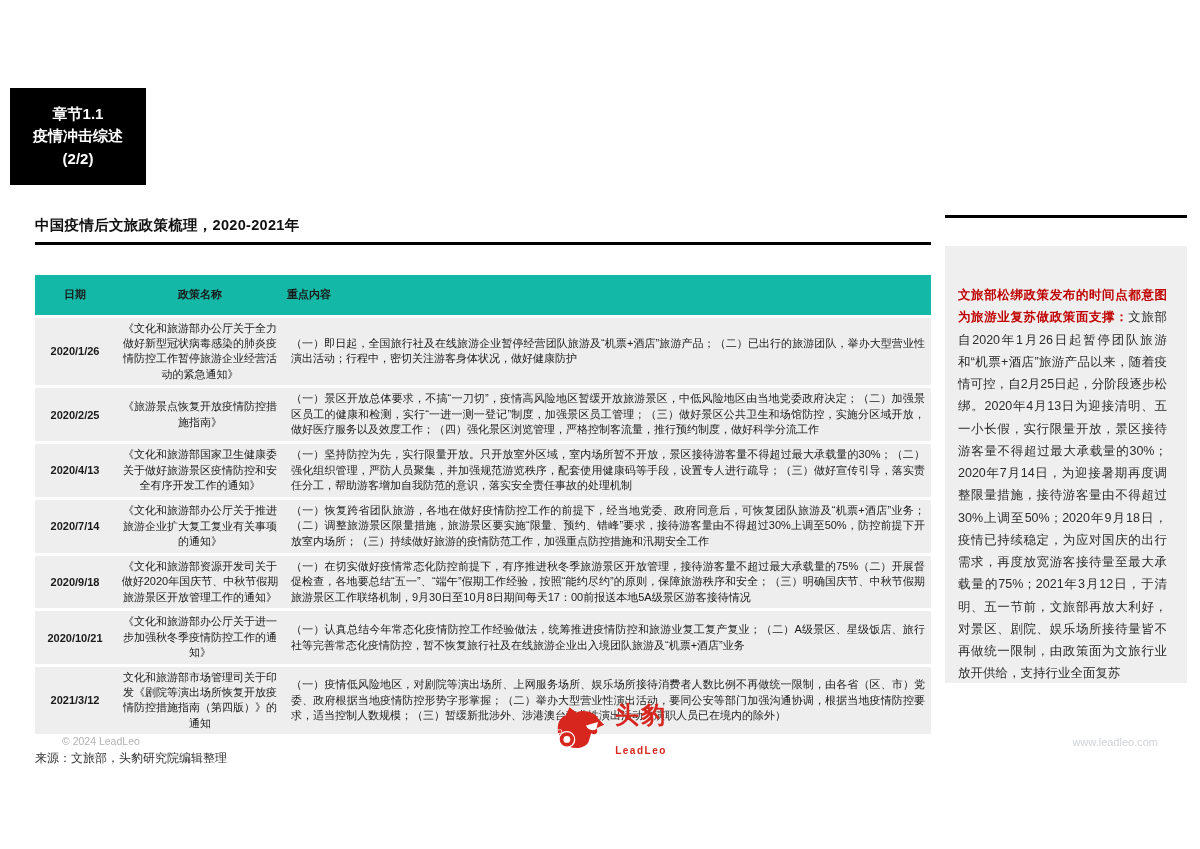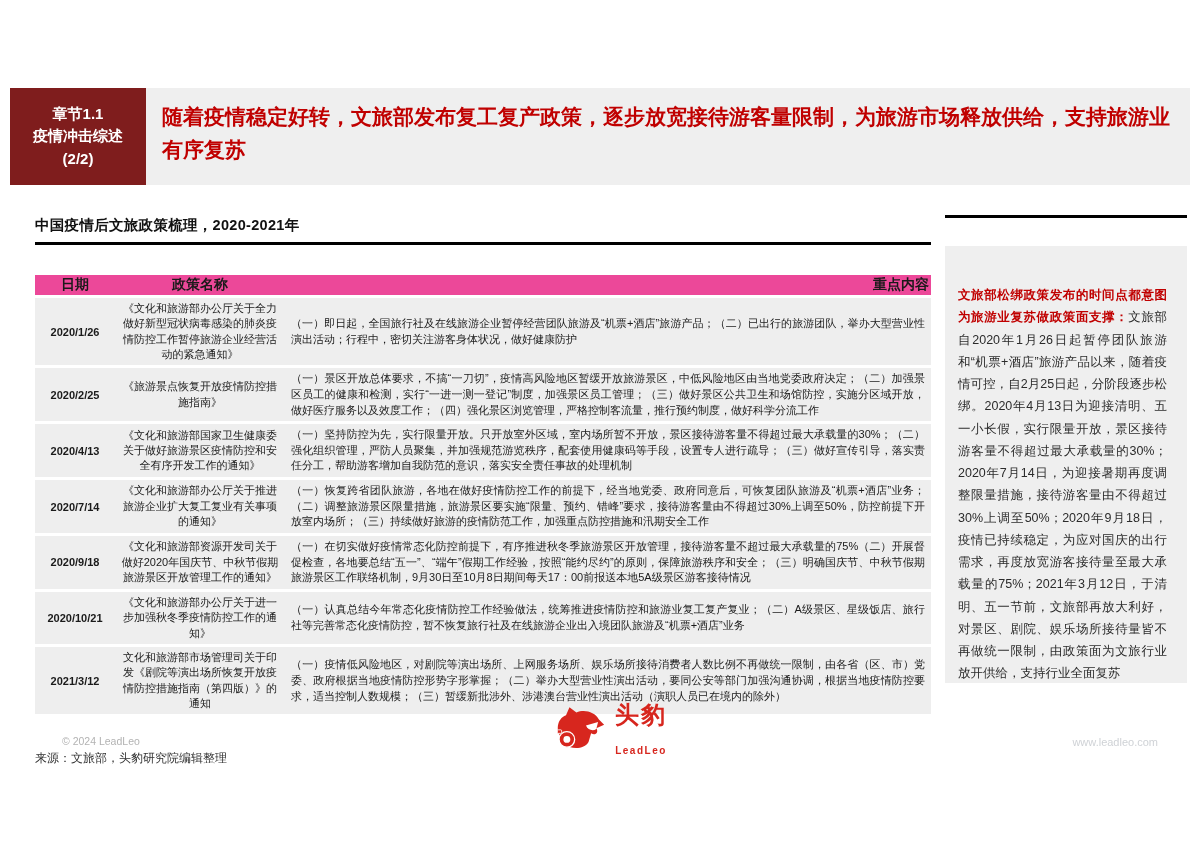--- a/index.html
+++ b/index.html
@@ -2,35 +2,35 @@
 <html><head>
 <meta charset="utf-8">
 <style>
   * { margin:0; padding:0; box-sizing:border-box; }
   body { background:#ffffff; font-family:"Liberation Sans","DejaVu Sans",sans-serif; }
   .page { position:relative; width:1200px; height:849px; background:#ffffff; overflow:hidden; }
 
   
   .header-band { position:absolute; left:10px; top:88px; width:1180px; height:97px; display:flex; }
   .chapter-box {
-    width:136px; height:100%; background:#7f1d1d; color:#ffffff;
+    width:136px; height:100%; background:#000000; color:#ffffff;
     font-weight:bold; font-size:15px; line-height:1.5;
     display:flex; flex-direction:column; justify-content:center; align-items:center; text-align:center;
   }
   .title-box {
     flex:1; height:100%; background:#efefef; color:#c00000;
     font-weight:bold; font-size:21px; line-height:1.55; padding:13px 20px 0 16px;
   }
 
   
   .left-col { position:absolute; left:35px; top:208px; width:896px;margin-top:8px; }
   .sec-title { font-size:14.5px; font-weight:bold; color:#111; letter-spacing:0.3px; }
   .sec-rule { margin-top:7px; border-bottom:3px solid #000; }
   table.policy { margin-top:27px; width:100%; border-collapse:separate; border-spacing:0 3px; font-size:11px; color:#1a1a1a; }
-  table.policy thead td { background:#ec4899; font-weight:bold; text-align:center; padding:0 2px; font-size:14px; }
+  table.policy thead td { background:#14b8a6; font-weight:bold; text-align:center; padding:12px 2px; font-size:11px; }
   table.policy tbody td { background:#eeeeee; padding:3px 6px; vertical-align:middle; }
   td.c-date { width:80px; text-align:center; font-weight:bold; white-space:nowrap; }
   td.c-name { width:170px; text-align:center; line-height:1.4; }
   td.c-content { text-align:justify; line-height:1.42; }
 
   
   .right-col { position:absolute; left:945px; top:208px; width:242px; }
   .desc-rule { margin-top:7px; border-bottom:3px solid #000; }
   .desc-box {
     margin-top:28px; background:#efefef; height:437px; padding:38px 20px 18px 13px;
@@ -52,32 +52,31 @@
 <body>
 
 <div class="page">
 
   <div class="header-band">
     <div class="chapter-box">
       <span>章节1.1</span>
       <span>疫情冲击综述</span>
       <span>(2/2)</span>
     </div>
-    <div class="title-box">随着疫情稳定好转，文旅部发布复工复产政策，逐步放宽接待游客量限制，为旅游市场释放供给，支持旅游业有序复苏</div>
   </div>
 
   <div class="left-col">
     <div class="sec-title">中国疫情后文旅政策梳理，2020-2021年</div>
     <div class="sec-rule"></div>
     <table class="policy">
       <thead>
         <tr>
           <td class="c-date">日期</td>
           <td class="c-name">政策名称</td>
-          <td class="c-content" style="text-align:right;">重点内容</td>
+          <td class="c-content" style="text-align:left;">重点内容</td>
         </tr>
       </thead>
       <tbody>
         <tr>
           <td class="c-date">2020/1/26</td>
           <td class="c-name">《文化和旅游部办公厅关于全力做好新型冠状病毒感染的肺炎疫情防控工作暂停旅游企业经营活动的紧急通知》</td>
           <td class="c-content">（一）即日起，全国旅行社及在线旅游企业暂停经营团队旅游及“机票+酒店”旅游产品；（二）已出行的旅游团队，举办大型营业性演出活动；行程中，密切关注游客身体状况，做好健康防护</td>
         </tr>
         <tr>
           <td class="c-date">2020/2/25</td>

